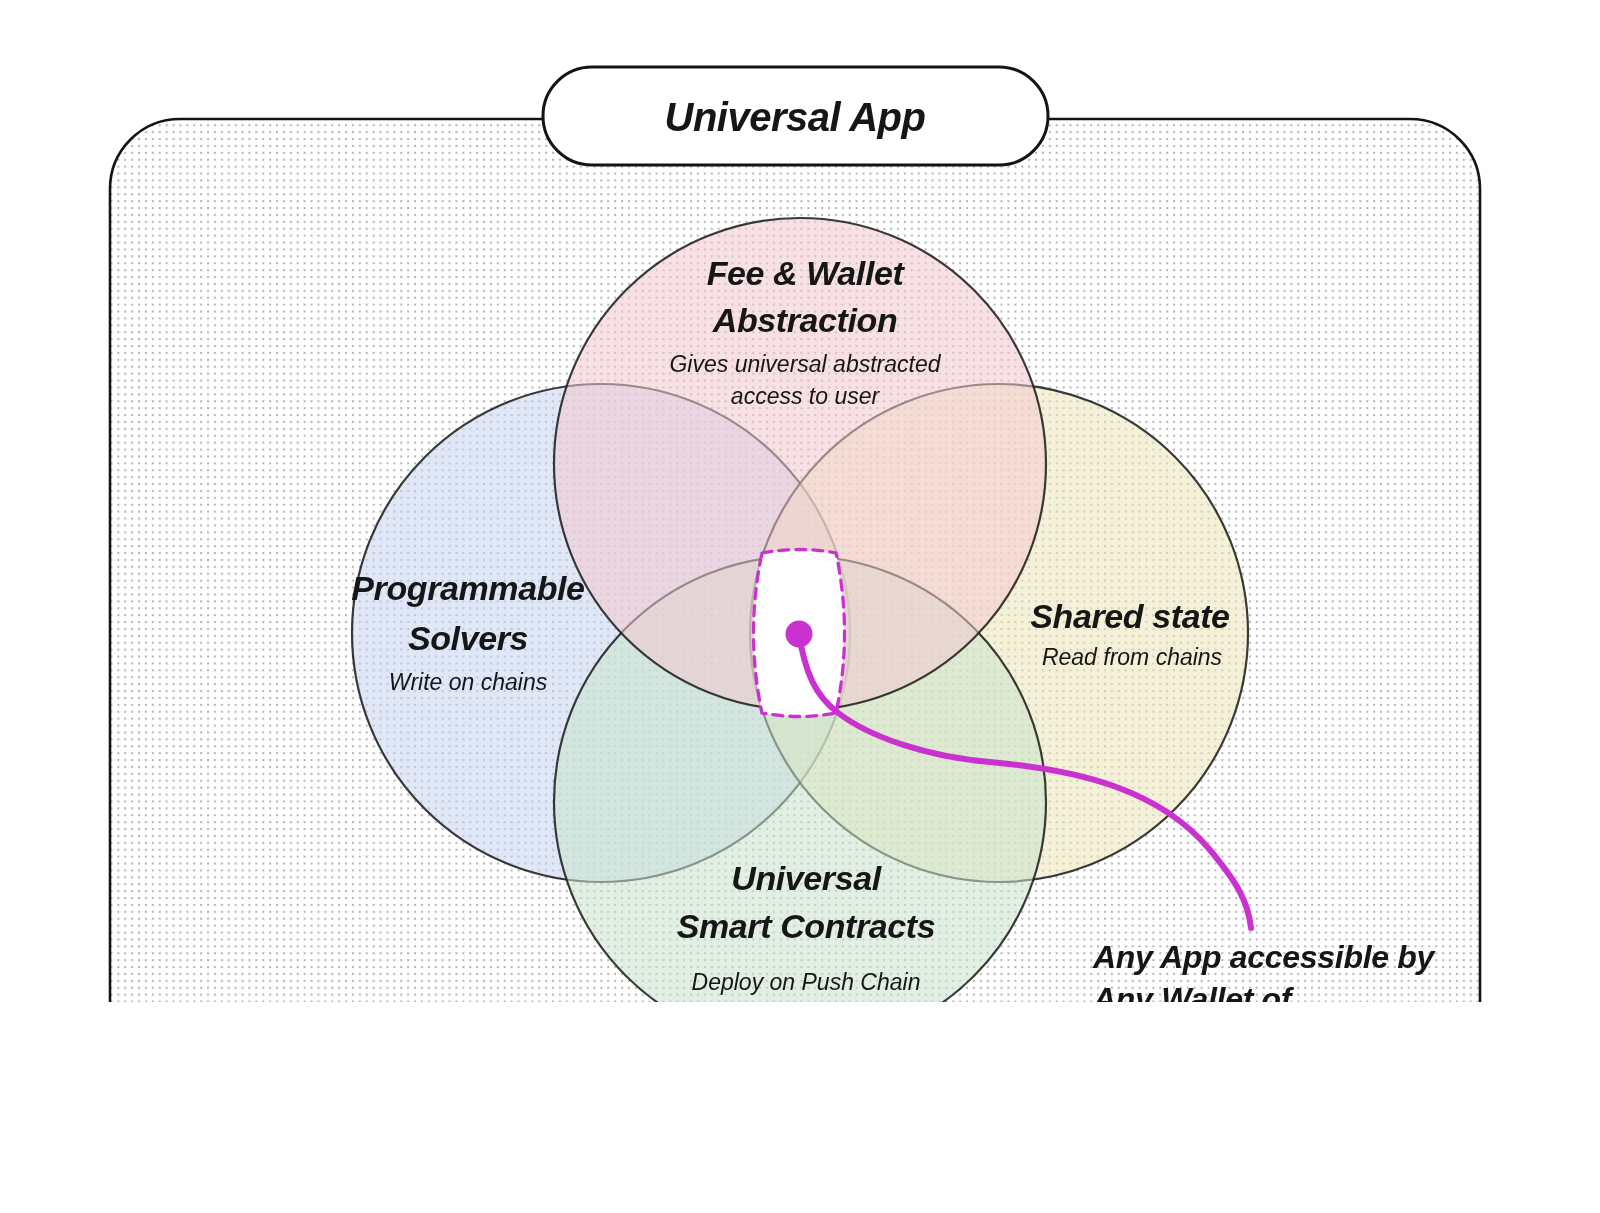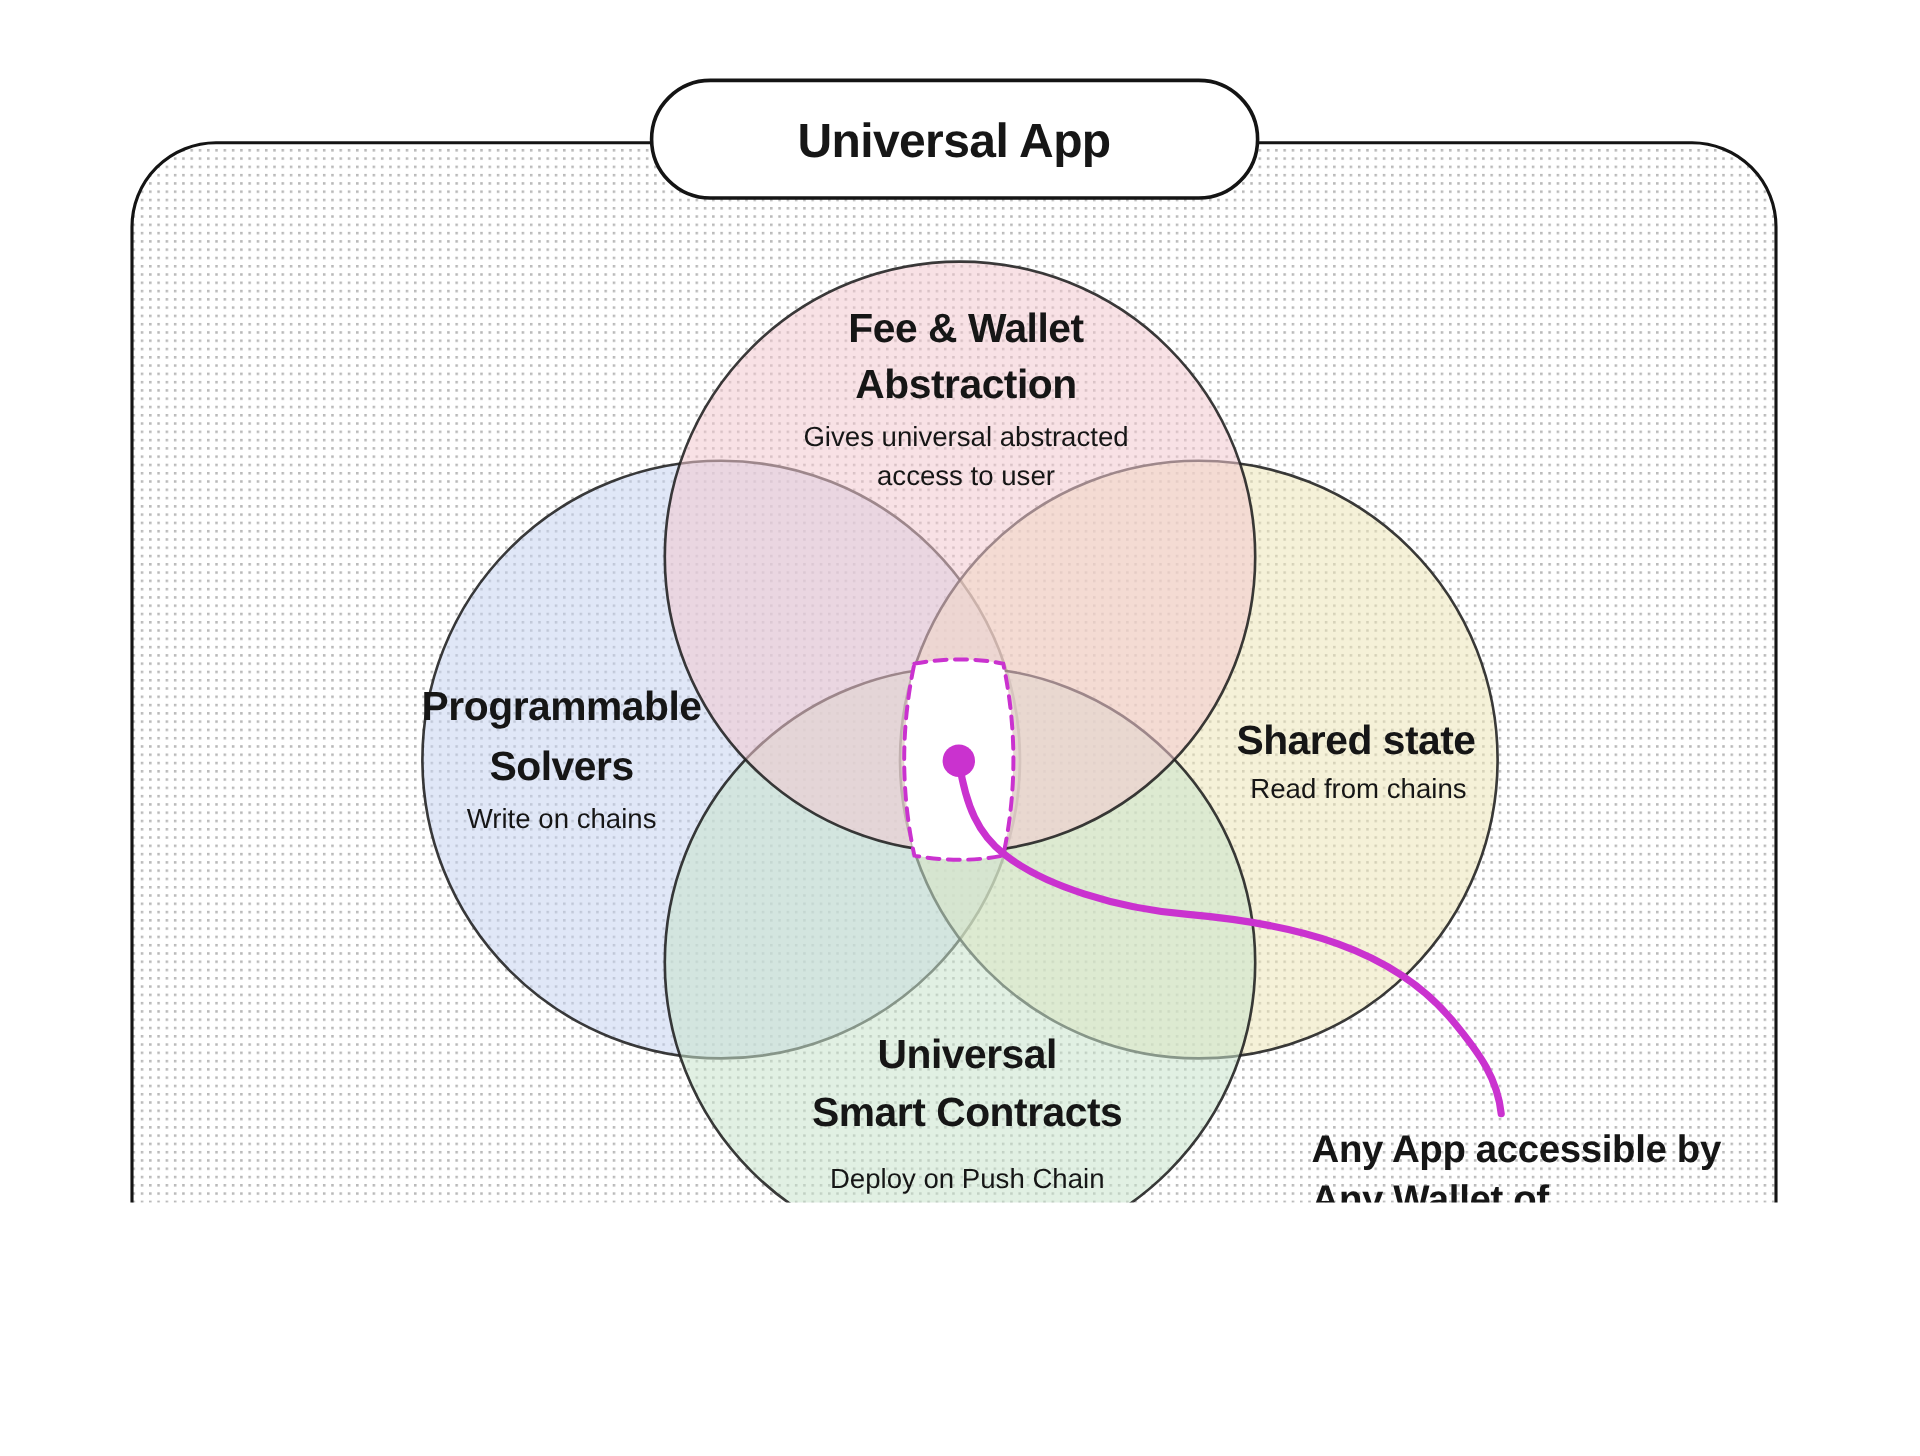--- a/index.html
+++ b/index.html
@@ -6,20 +6,21 @@
     margin: 0;
     padding: 0;
     background: #ffffff;
   }
   .stage {
     width: 1600px;
     height: 1002px;
     position: relative;
     background: #ffffff;
     font-family: "Liberation Sans", "DejaVu Sans", sans-serif;
+    font-style: italic;
   }
   svg { display: block; }
   text {
     font-family: "Liberation Sans", "DejaVu Sans", sans-serif;
     fill: #161616;
   }
   .main-title   { font-size: 40px; font-weight: 700; letter-spacing: -0.5px; }
   .circle-title { font-size: 34px; font-weight: 700; letter-spacing: -0.4px; }
   .circle-sub   { font-size: 23px; font-weight: 500; }
   .annotation   { font-size: 32px; font-weight: 600; letter-spacing: -0.3px; }

